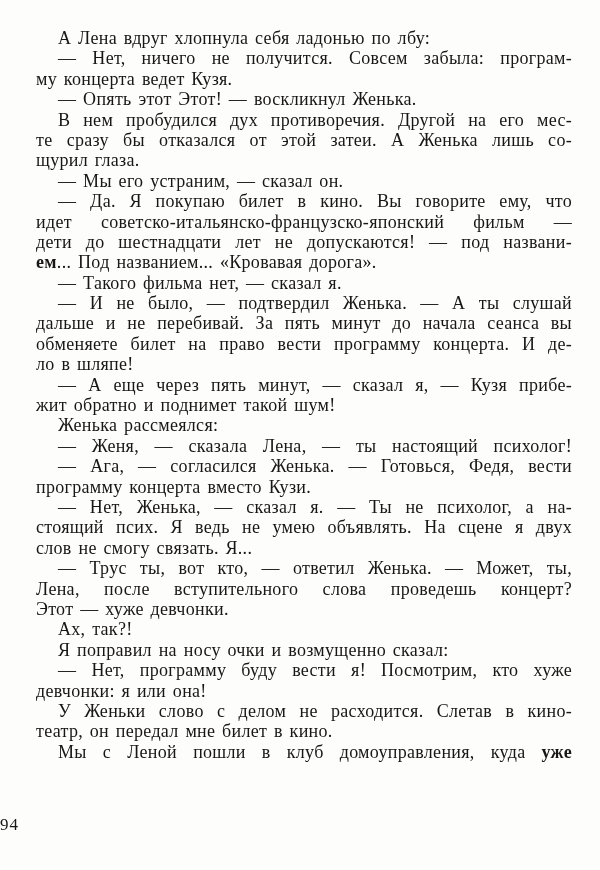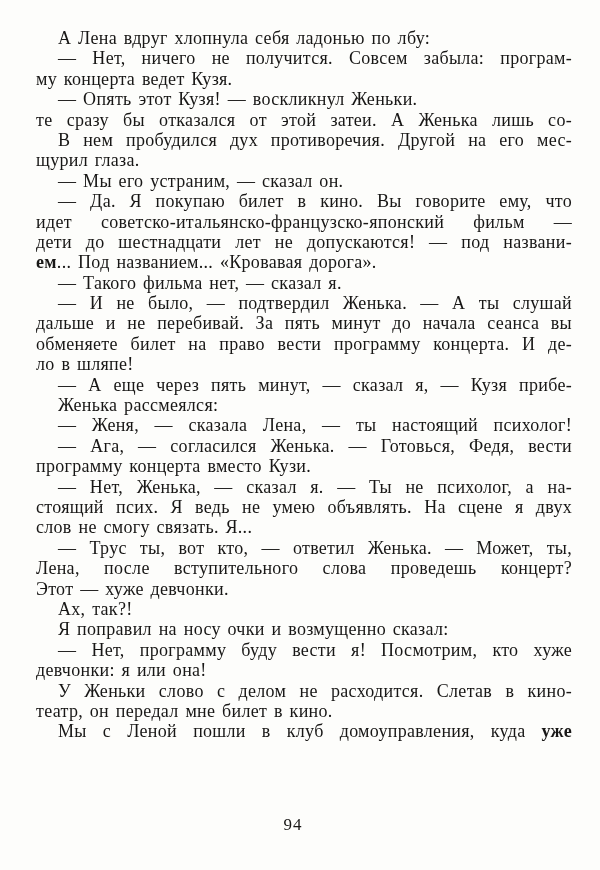--- a/index.html
+++ b/index.html
@@ -49,49 +49,49 @@
     font-family: Liberation Serif, serif;
   }
   .b {
     font-weight: bold;
   }
   .page-number {
     position: absolute;
     left: 0;
     right: 14px;
     top: 815px;
-    text-align: center;
     font-size: 17px;
     letter-spacing: 1px;
     color: #181716;
   }
 </style>
 </head>
 <body>
 
 <div class="page">
   <div class="text-block">
       <div class="line indent"><span>А Лена вдруг хлопнула себя ладонью по лбу:</span></div>
       <div class="line indent just"><span>— Нет, ничего не получится. Совсем забыла: програм-</span></div>
       <div class="line"><span>му концерта ведет Кузя.</span></div>
-      <div class="line indent"><span>— Опять этот Кузя! — воскликнул Женьки.</span></div>
+      <div class="line indent"><span>— Опять этот Этот! — воскликнул Женька.</span></div>
+      <div class="line indent just"><span>В нем пробудился дух противоречия. Другой на его мес-</span></div>
       <div class="line just"><span>те сразу бы отказался от этой затеи. А Женька лишь со-</span></div>
-      <div class="line indent just"><span>В нем пробудился дух противоречия. Другой на его мес-</span></div>
       <div class="line"><span>щурил глаза.</span></div>
       <div class="line indent"><span>— Мы его устраним, — сказал он.</span></div>
       <div class="line indent just"><span>— Да. Я покупаю билет в кино. Вы говорите ему, что</span></div>
       <div class="line just"><span>идет советско-итальянско-французско-японский фильм —</span></div>
       <div class="line just"><span>дети до шестнадцати лет не допускаются! — под названи-</span></div>
       <div class="line"><span class="b">ем</span><span>... Под названием... «Кровавая дорога».</span></div>
       <div class="line indent"><span>— Такого фильма нет, — сказал я.</span></div>
       <div class="line indent just"><span>— И не было, — подтвердил Женька. — А ты слушай</span></div>
       <div class="line just"><span>дальше и не перебивай. За пять минут до начала сеанса вы</span></div>
       <div class="line just"><span>обменяете билет на право вести программу концерта. И де-</span></div>
       <div class="line"><span>ло в шляпе!</span></div>
       <div class="line indent just"><span>— А еще через пять минут, — сказал я, — Кузя прибе-</span></div>
+      <div class="line"><span>жит обратно и поднимет такой шум!</span></div>
       <div class="line indent"><span>Женька рассмеялся:</span></div>
       <div class="line indent just"><span>— Женя, — сказала Лена, — ты настоящий психолог!</span></div>
       <div class="line indent just"><span>— Ага, — согласился Женька. — Готовься, Федя, вести</span></div>
       <div class="line"><span>программу концерта вместо Кузи.</span></div>
       <div class="line indent just"><span>— Нет, Женька, — сказал я. — Ты не психолог, а на-</span></div>
       <div class="line just"><span>стоящий псих. Я ведь не умею объявлять. На сцене я двух</span></div>
       <div class="line"><span>слов не смогу связать. Я...</span></div>
       <div class="line indent just"><span>— Трус ты, вот кто, — ответил Женька. — Может, ты,</span></div>
       <div class="line just"><span>Лена, после вступительного слова проведешь концерт?</span></div>
       <div class="line"><span>Этот — хуже девчонки.</span></div>

